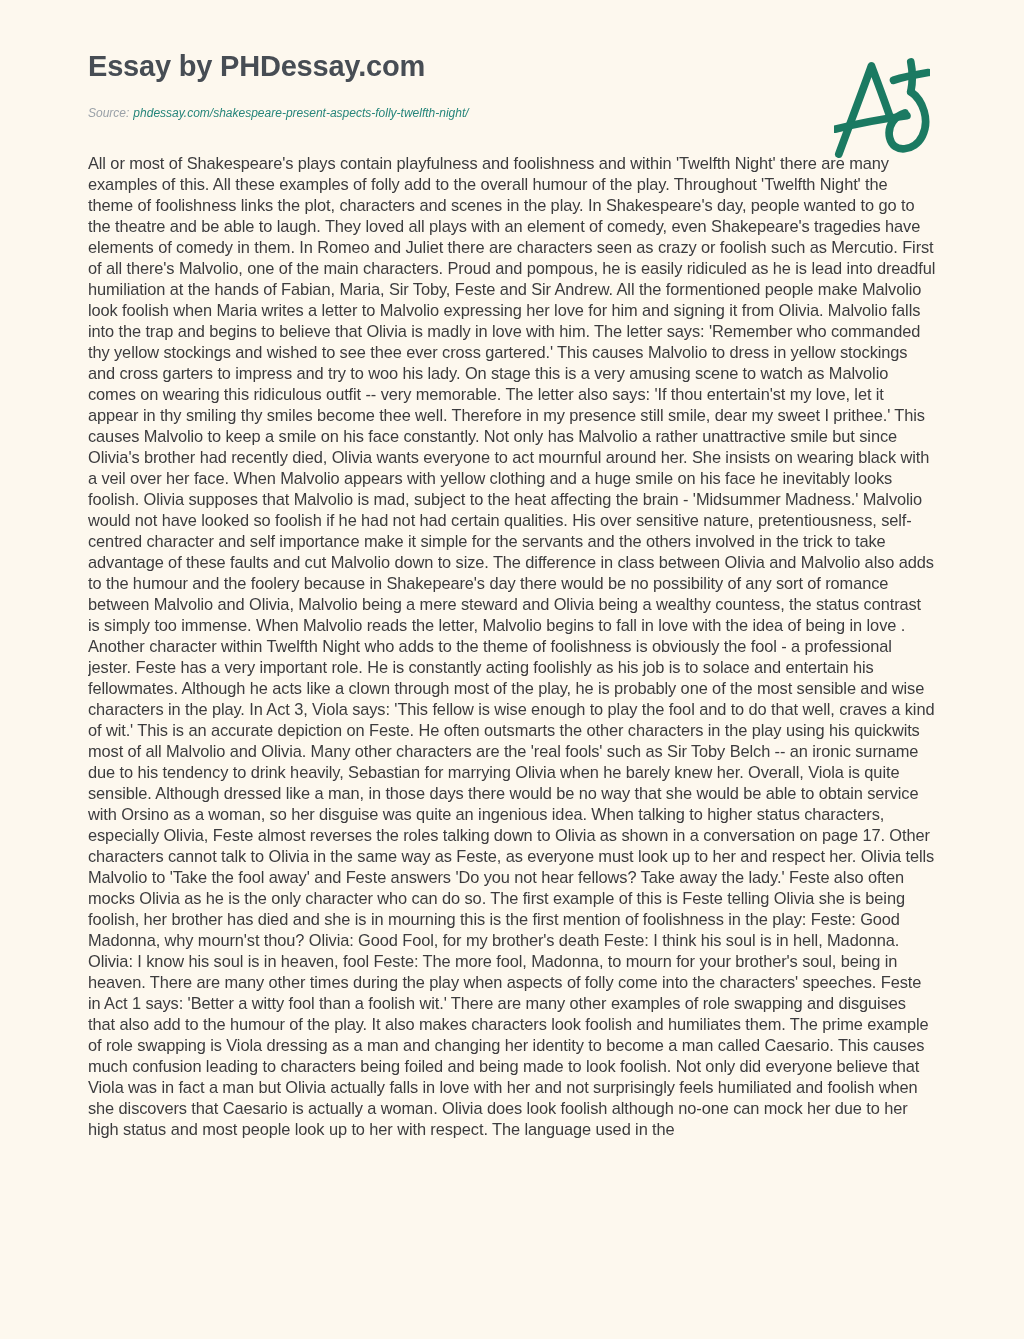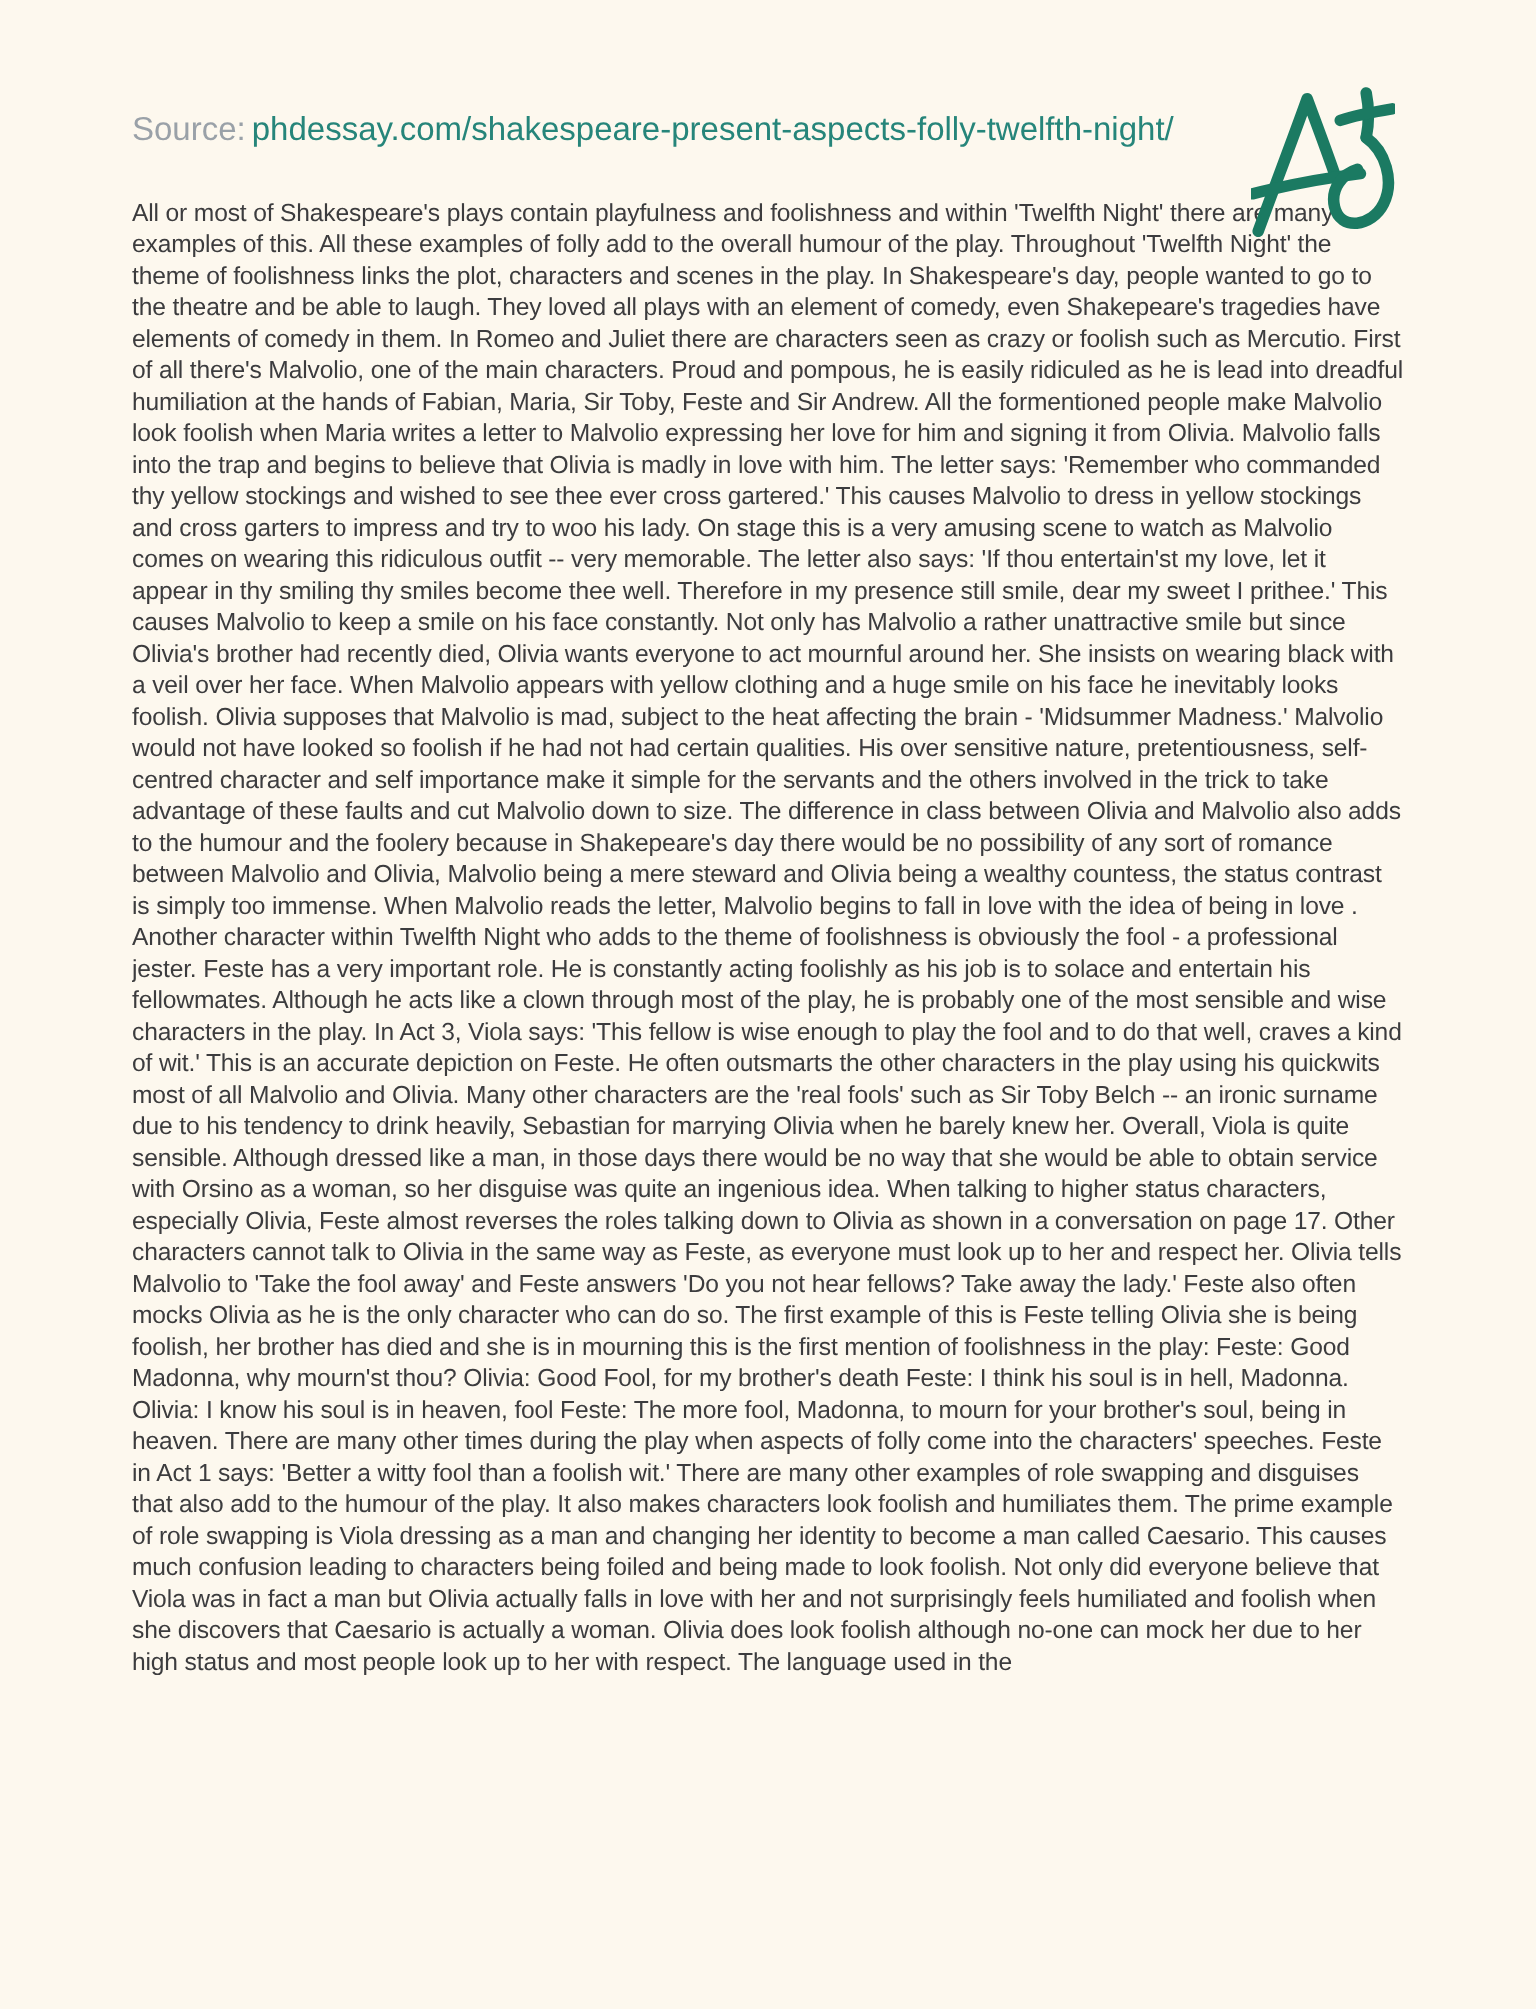--- a/index.html
+++ b/index.html
@@ -23,22 +23,23 @@
   }
   .site-title {
     margin: 0;
     font-size: 29px;
     font-weight: 700;
     color: #474d54;
     letter-spacing: -0.2px;
   }
   .source-line {
     margin: 23px 0 0 0;
-    font-size: 22px;
+    font-size: 12px;
     color: #9aa1a8;
+    font-style: italic;
   }
   .source-line a {
     color: #26857a;
     text-decoration: none;
     margin-left: 4px;
   }
   .logo {
     position: absolute;
     top: 58px;
     right: 94px;
@@ -68,20 +69,21 @@
     letter-spacing: -0.1px;
     text-align: left;
   }
 </style>
 </head>
 <body>
 
 <div class="page">
 
   <div class="header">
+    <h1 class="site-title">Essay by PHDessay.com</h1>
 
     <p class="source-line">
       <span>Source:</span><a href="#">phdessay.com/shakespeare-present-aspects-folly-twelfth-night/</a>
     </p>
 
     <svg class="logo" viewBox="0 0 100 108" fill="none" stroke="#1b7a62" stroke-width="8" stroke-linecap="round" stroke-linejoin="round">
 
       <path d="M5 100 C 16 70, 29 36, 39 8 C 46 27, 54 48, 60 66"></path>
       <path d="M1 74 C 25 68, 52 63, 76 60"></path>
 

